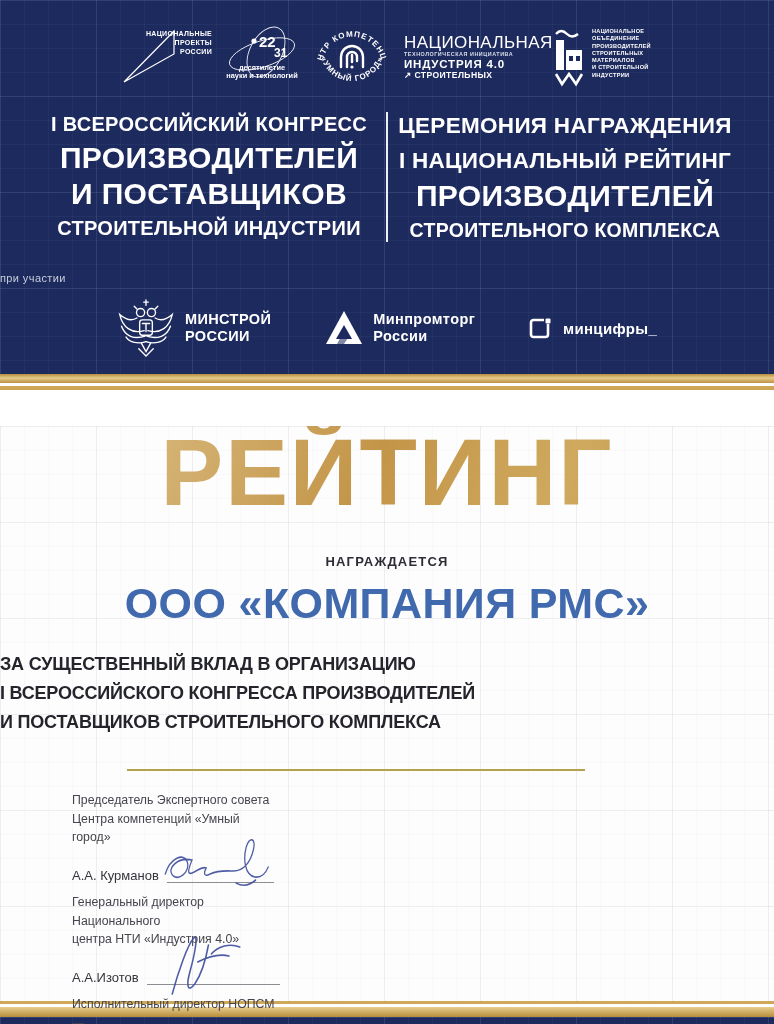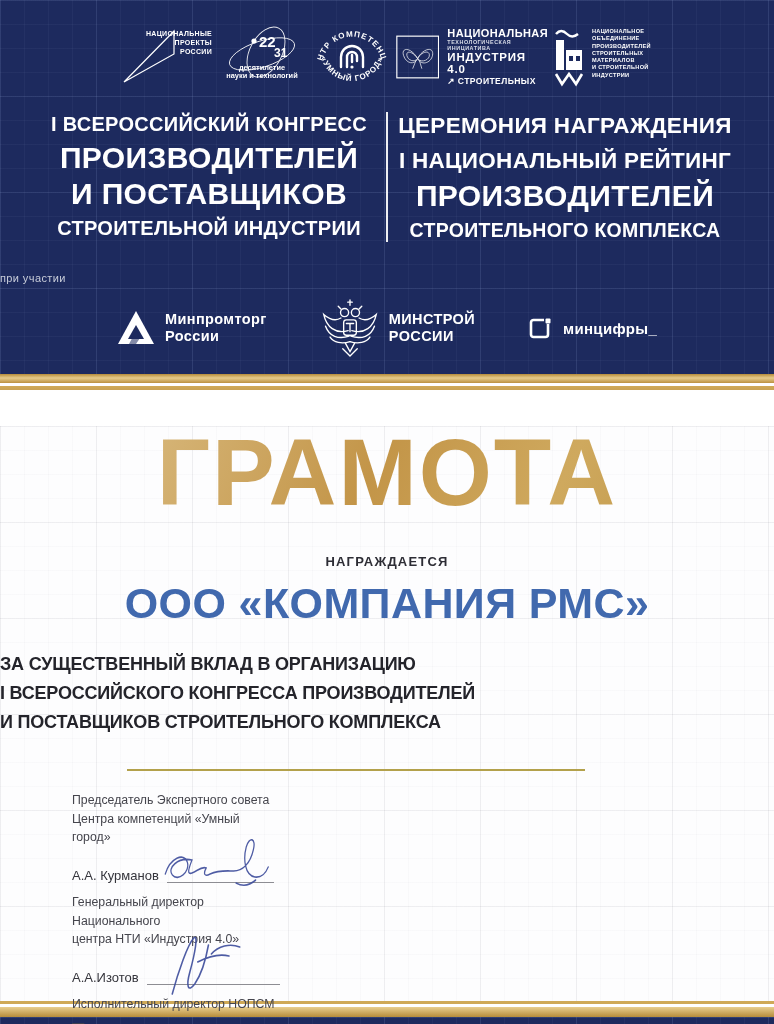--- a/index.html
+++ b/index.html
@@ -44,21 +44,21 @@
   
   .logos-row { display:flex; justify-content:center; align-items:center; gap:4px; padding-top:20px; height:94px; }
   .logo { display:flex; align-items:center; color:#fff; }
   .lp-np { width:94px; position:relative; height:66px; }
   .lp-np svg { position:absolute; left:0; top:4px; }
   .lp-np .np-label { position:absolute; right:0; top:6px; text-align:right; font-size:7px; font-weight:700; line-height:1.25; letter-spacing:.3px; white-space:pre-line; }
   .lp-decade { width:92px; height:66px; position:relative; }
   .lp-smart { width:80px; height:80px; }
   .lp-nti { width:152px; gap:8px; }
   .nti-text { line-height:1.05; }
-  .nti-l1 { font-size:11px; font-weight:700; letter-spacing:.4px; }
+  .nti-l1 { font-size:17px; font-weight:400; letter-spacing:.4px; }
   .nti-l2 { font-size:5.4px; font-weight:700; letter-spacing:.55px; color:#d9dde8; }
   .nti-l3 { font-size:11.5px; font-weight:700; letter-spacing:.8px; }
   .nti-l4 { font-size:8.6px; font-weight:600; letter-spacing:.4px; margin-top:1px; }
   .lp-nopsm { width:104px; gap:6px; align-items:flex-start; }
   .nopsm-label { font-size:5.6px; font-weight:700; line-height:1.3; letter-spacing:.3px; white-space:pre-line; margin-top:2px; }
 
   
   .headline { display:flex; justify-content:center; align-items:stretch; margin-top:14px; }
   .hl-col { width:338px; text-align:center; }
   .hl-divider { width:2px; background:rgba(255,255,255,.92); margin:4px 8px; }
@@ -199,30 +199,20 @@
         <div class="hl-md">I НАЦИОНАЛЬНЫЙ РЕЙТИНГ</div>
         <div class="hl-lg">ПРОИЗВОДИТЕЛЕЙ</div>
         <div class="hl-sm" style="font-size:19.5px">СТРОИТЕЛЬНОГО КОМПЛЕКСА</div>
       </div>
     </div>
 
     <div class="participation">при участии</div>
 
     <div class="ministries">
       <div class="ministry">
-        <svg width="38" height="36" viewBox="0 0 38 36">
-          <path d="M19 1 L37 34 H1 Z" fill="#fff"></path>
-          <path d="M19 15 L27 29 H11 Z" fill="#1d2a5e"></path>
-          <path d="M12 34 L19 21 L23 28 L19 34 Z" fill="#1d2a5e" opacity="0.55"></path>
-        </svg>
-        <div class="min-label">Минпромторг
-России</div>
-      </div>
-
-      <div class="ministry">
         <svg width="58" height="64" viewBox="0 0 64 70">
           <g fill="none" stroke="#fff" stroke-width="1.5" stroke-linecap="round">
             <path d="M30 38 C16 42 6 34 3 20 C11 27 17 27 22 24"></path>
             <path d="M31 44 C19 48 9 44 5 33"></path>
             <path d="M32 50 C23 53 14 51 10 45"></path>
             <path d="M34 38 C48 42 58 34 61 20 C53 27 47 27 42 24"></path>
             <path d="M33 44 C45 48 55 44 59 33"></path>
             <path d="M32 50 C41 53 50 51 54 45"></path>
             <circle cx="26" cy="18" r="4.5"></circle>
             <circle cx="38" cy="18" r="4.5"></circle>
@@ -232,34 +222,44 @@
             <path d="M28 30 h8 M32 30 v9"></path>
             <path d="M27 52 l5 9 l5 -9"></path>
             <path d="M24 58 l8 8 l8 -8"></path>
           </g>
         </svg>
         <div class="min-label">МИНСТРОЙ
 РОССИИ</div>
       </div>
 
       <div class="ministry">
+        <svg width="38" height="36" viewBox="0 0 38 36">
+          <path d="M19 1 L37 34 H1 Z" fill="#fff"></path>
+          <path d="M19 15 L27 29 H11 Z" fill="#1d2a5e"></path>
+          <path d="M12 34 L19 21 L23 28 L19 34 Z" fill="#1d2a5e" opacity="0.55"></path>
+        </svg>
+        <div class="min-label">Минпромторг
+России</div>
+      </div>
+
+      <div class="ministry">
         <svg width="24" height="24" viewBox="0 0 24 24">
           <rect x="2" y="4" width="17" height="17" rx="2.5" fill="none" stroke="#fff" stroke-width="2.6"></rect>
           <rect x="15" y="1" width="7" height="7" rx="1.2" fill="#1d2a5e"></rect>
           <rect x="16.5" y="2.5" width="5" height="5" rx="1" fill="#fff"></rect>
         </svg>
         <div class="min-label-lower">минцифры_</div>
       </div>
     </div>
   </div>
 
   <div class="band-top"></div>
 
   <div class="body-zone">
-    <div class="cert-title">ГРАМОТА</div>
+    <div class="cert-title">РЕЙТИНГ</div>
     <div class="awarded">НАГРАЖДАЕТСЯ</div>
     <div class="recipient">ООО «КОМПАНИЯ РМС»</div>
     <div class="citation">ЗА СУЩЕСТВЕННЫЙ ВКЛАД В ОРГАНИЗАЦИЮ
 I ВСЕРОССИЙСКОГО КОНГРЕССА ПРОИЗВОДИТЕЛЕЙ
 И ПОСТАВЩИКОВ СТРОИТЕЛЬНОГО КОМПЛЕКСА</div>
 
     <div class="sep-line"></div>
 
     <div class="sign-row">
 

